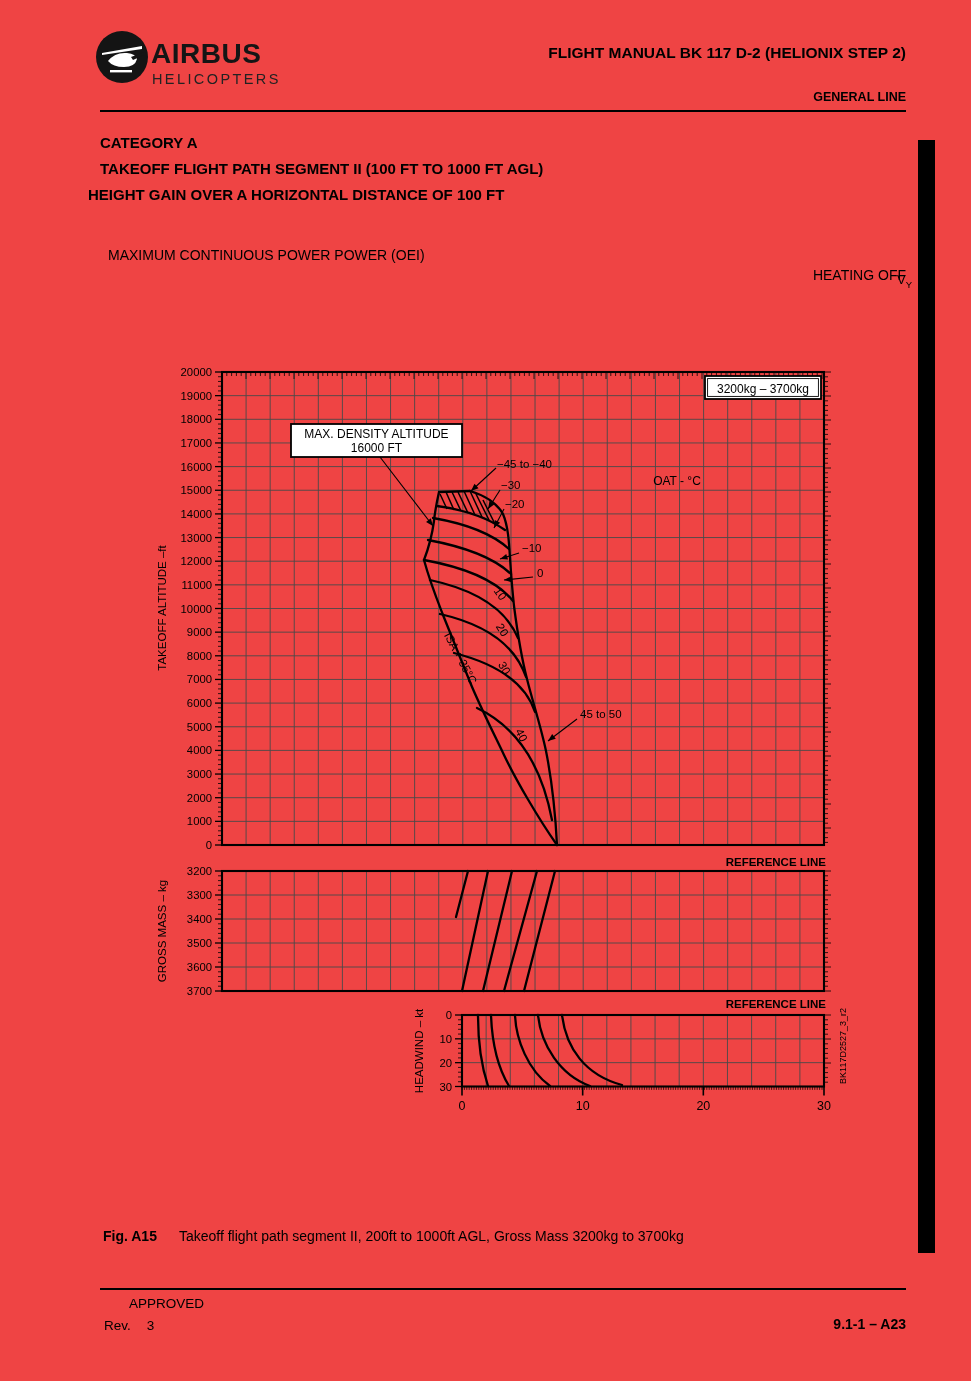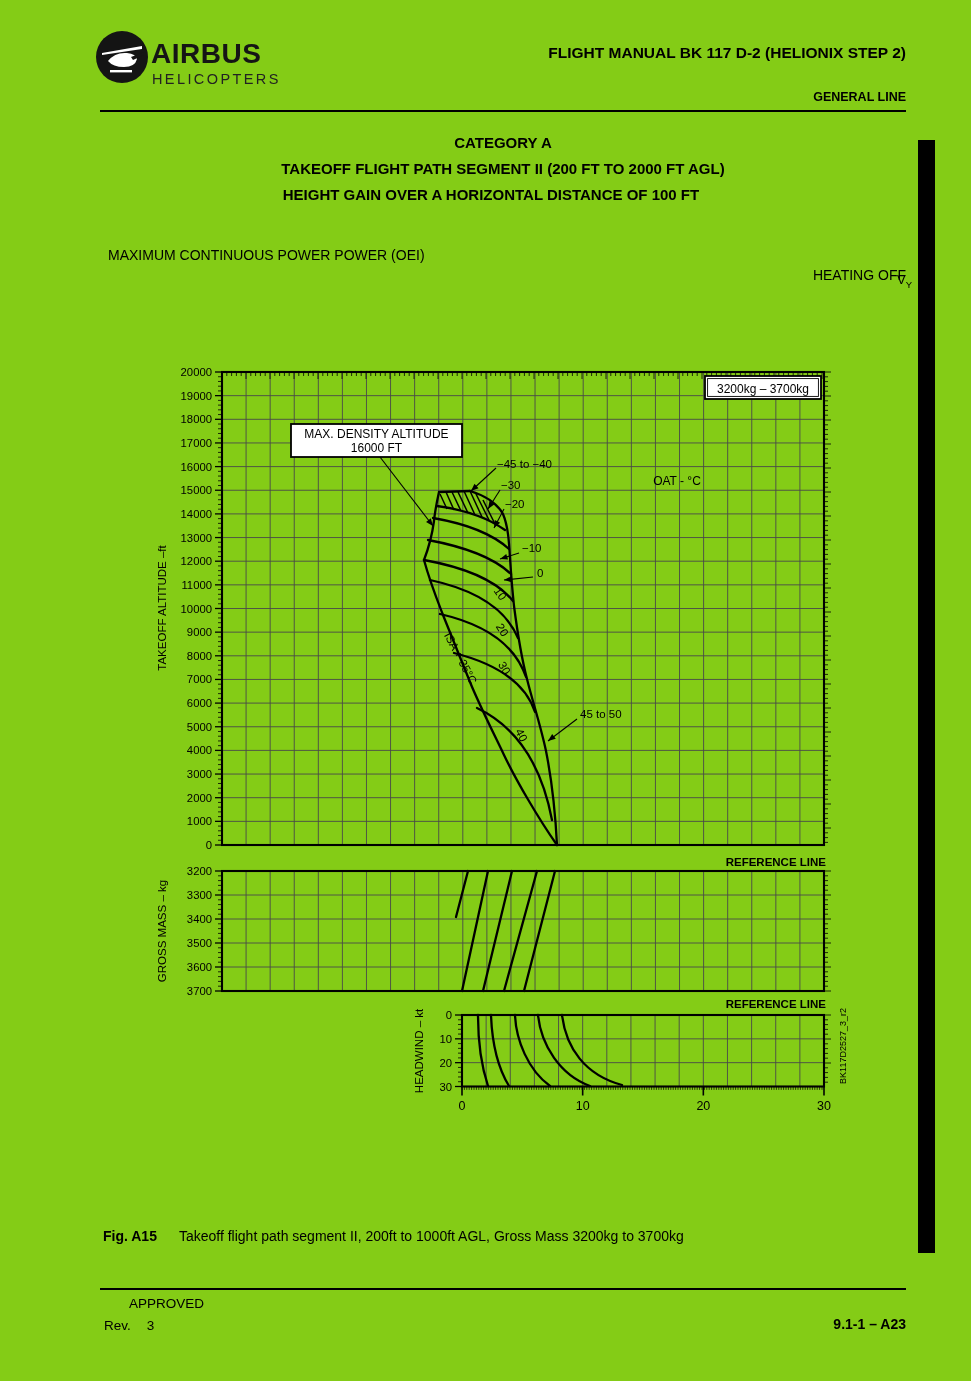--- a/index.html
+++ b/index.html
@@ -1,20 +1,20 @@
 <!DOCTYPE html>
 <html><head>
 <meta charset="utf-8">
 <style>
   html,body{margin:0;padding:0;background:#888;}
-  .page{position:relative;width:971px;height:1381px;background:#84cc16;overflow:hidden;
+  .page{position:relative;width:971px;height:1381px;background:#ef4444;overflow:hidden;
         font-family:"Liberation Sans",sans-serif;color:#000;margin:0 auto;}
   .abs{position:absolute;}
   .rule{position:absolute;background:#000;height:2px;}
-  .ctr{text-align:center;}
+  .ctr{}
   .b{font-weight:bold;}
   #chart-svg{position:absolute;left:0;top:0;}
   .brand-main{font-size:28px;font-weight:800;letter-spacing:.5px;color:#151515;line-height:1;}
   .brand-sub{font-size:14.5px;letter-spacing:2.4px;color:#222;line-height:1;}
   .hdr-title{font-size:15.5px;font-weight:bold;}
   .hdr-section{font-size:12.5px;font-weight:bold;}
   .tl{font-size:15px;font-weight:bold;line-height:1;}
   .tl4{font-size:13px;font-weight:normal;}
   .pw{font-size:14px;}
   .vy{font-size:13px;}
@@ -39,21 +39,21 @@
       <rect x="15" y="40" width="22" height="2.4" fill="#fff"></rect>
     </svg>
   </div>
   <div class="abs brand-main" style="left:151px;top:40px;">AIRBUS</div>
   <div class="abs brand-sub" style="left:152px;top:72px;">HELICOPTERS</div>
   <div class="abs hdr-title" style="right:65px;top:44px;">FLIGHT MANUAL  BK 117 D-2 (HELIONIX STEP 2)</div>
   <div class="abs hdr-section" style="right:65px;top:90px;">GENERAL LINE</div>
   <div class="rule" style="left:100px;top:110px;width:806px;"></div>
 
   <div class="abs ctr tl" style="left:100px;top:135px;width:806px;">CATEGORY A</div>
-  <div class="abs ctr tl" style="left:100px;top:161px;width:806px;">TAKEOFF FLIGHT PATH SEGMENT II (200 FT TO 2000 FT AGL)</div>
+  <div class="abs ctr tl" style="left:100px;top:161px;width:806px;">TAKEOFF FLIGHT PATH SEGMENT II (100 FT TO 1000 FT AGL)</div>
   <div class="abs ctr tl" style="left:88px;top:187px;width:806px;">HEIGHT GAIN OVER A HORIZONTAL DISTANCE OF 100 FT</div>
   <div class="abs pw" style="left:108px;top:247px;">MAXIMUM CONTINUOUS POWER POWER (OEI)</div>
   <div class="abs vy" style="right:59px;top:244px;margin-top:28px;"><span>V</span><sub>Y</sub></div>
   <div class="abs pw" style="right:65px;top:267px;padding-left:24px;">HEATING OFF</div>
 
   <svg id="chart-svg" width="971" height="1381">
       <g>
         <line x1="246.07999999999998" y1="372" x2="246.07999999999998" y2="845" stroke="#4a4a4a" stroke-width="0.9"></line>
         <line x1="270.15999999999997" y1="372" x2="270.15999999999997" y2="845" stroke="#4a4a4a" stroke-width="0.9"></line>
         <line x1="294.24" y1="372" x2="294.24" y2="845" stroke="#4a4a4a" stroke-width="0.9"></line>

